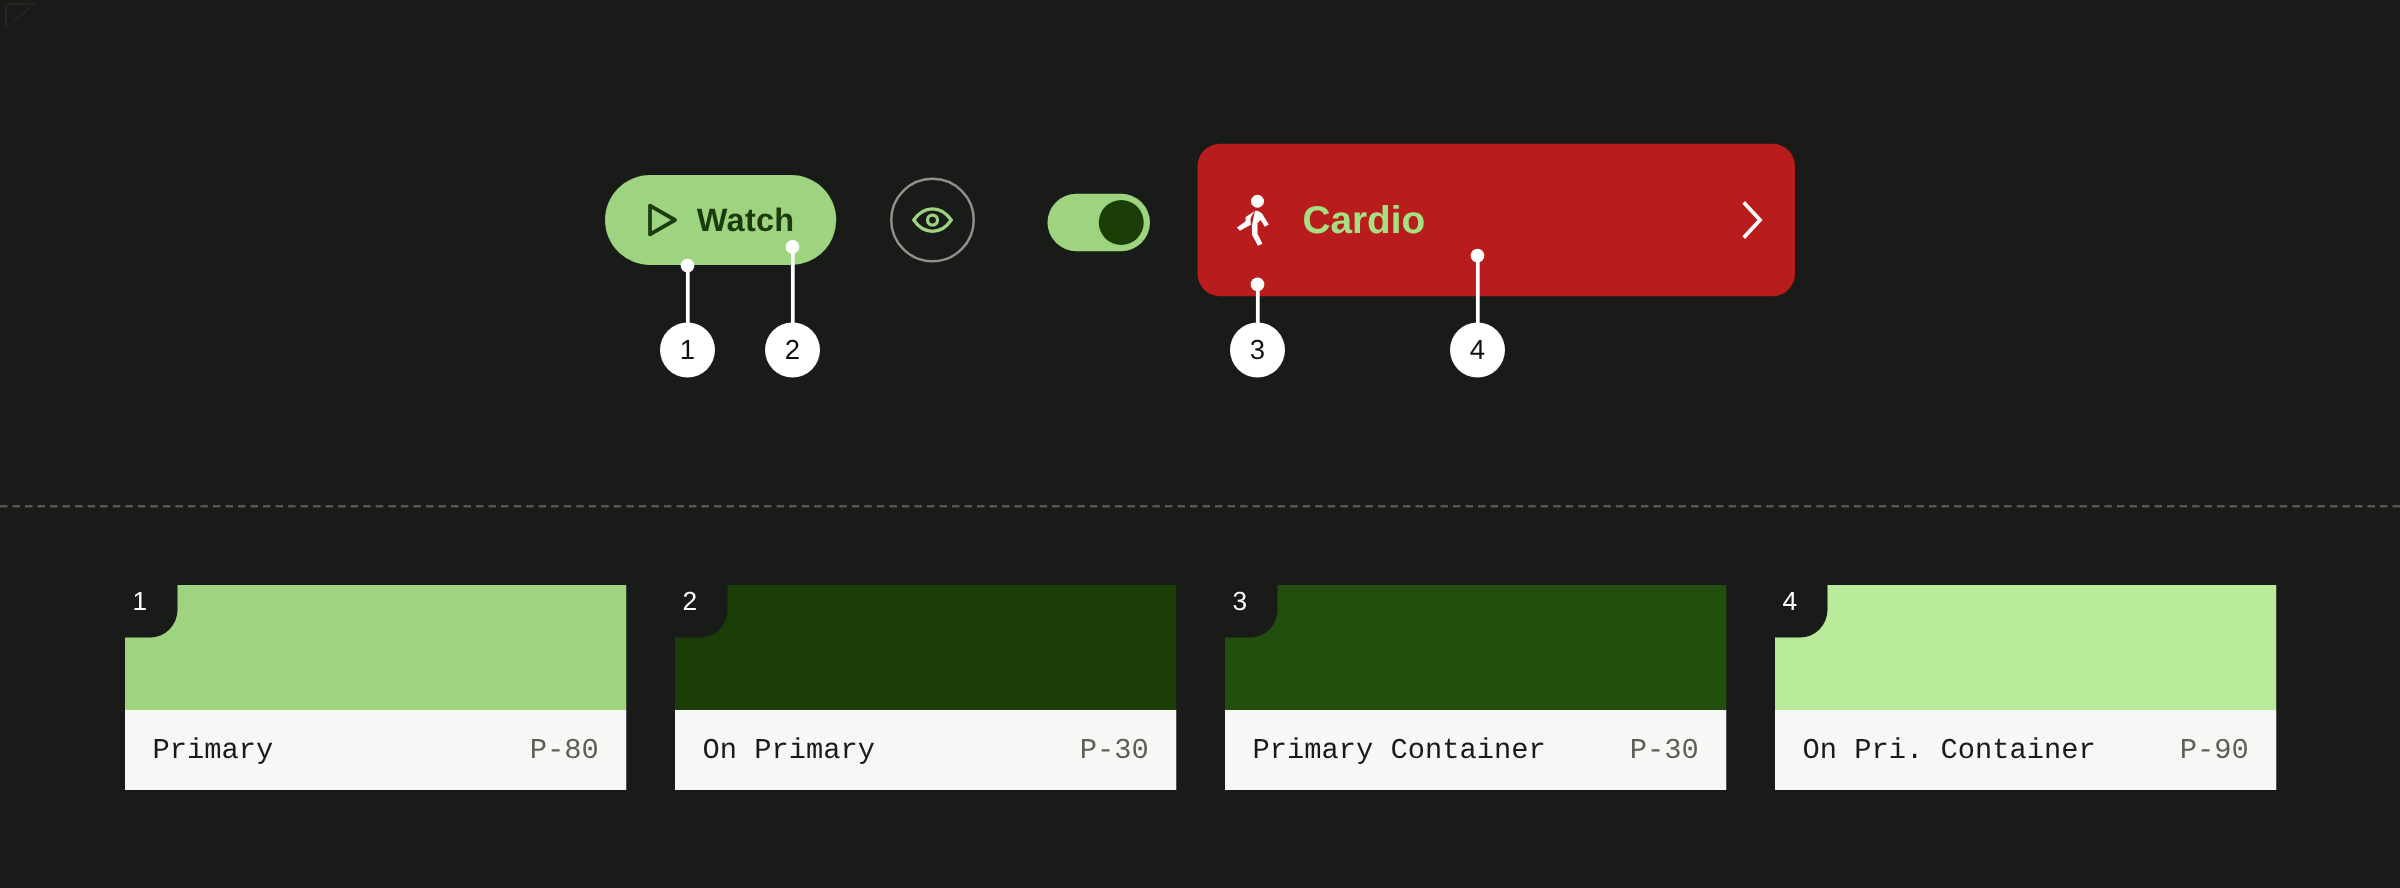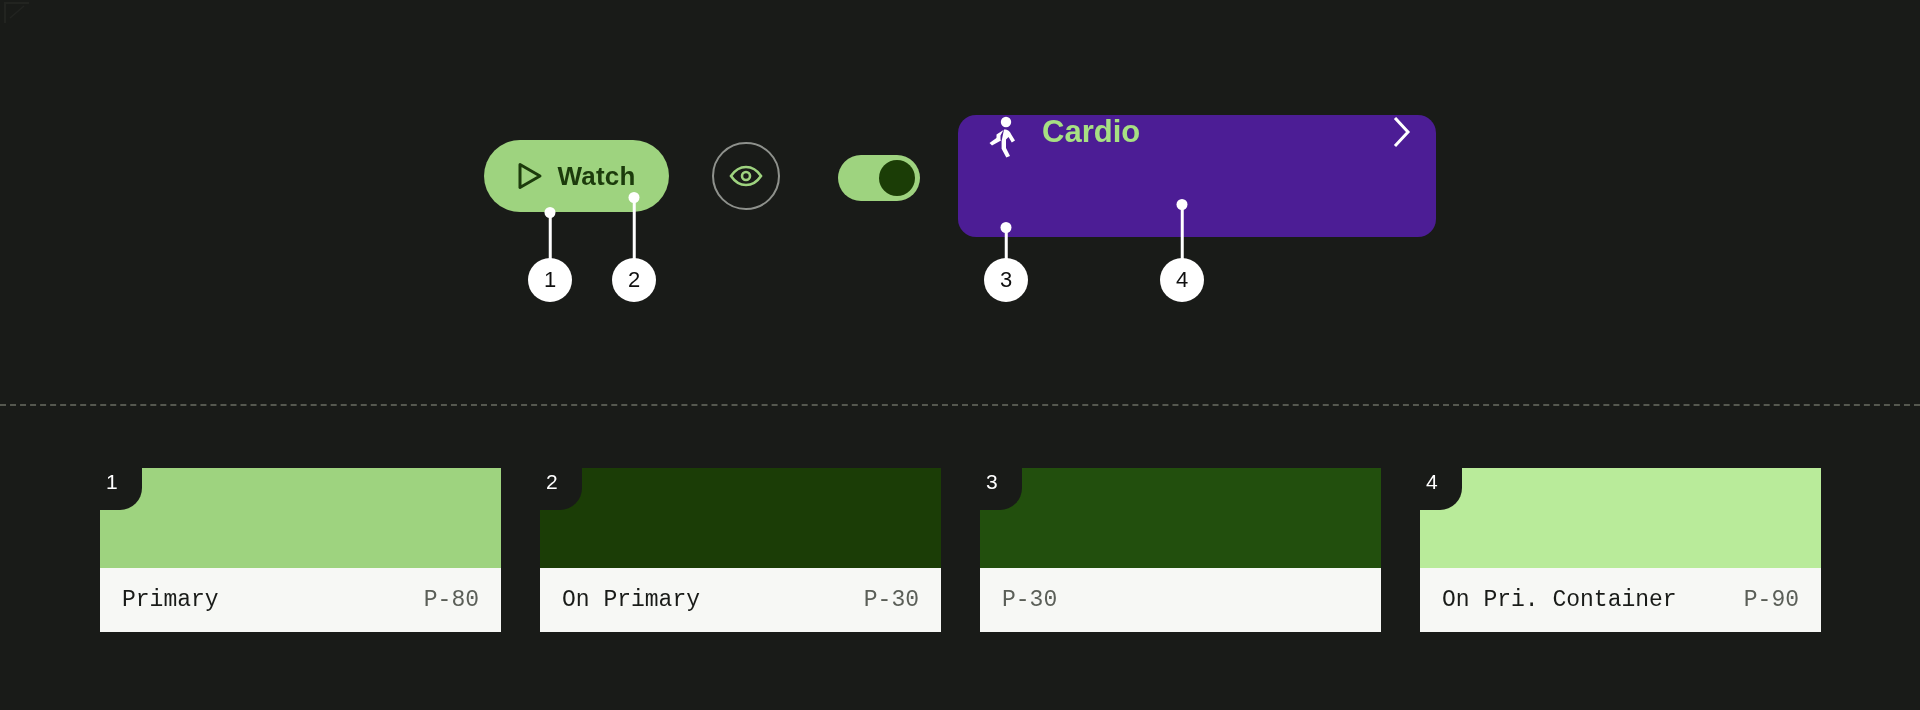--- a/index.html
+++ b/index.html
@@ -38,22 +38,22 @@
     position:absolute; left:838px; top:155px; width:82px; height:46px;
     background:#9ed37f; border-radius:23px; cursor:pointer;
   }
   .toggle .thumb {
     position:absolute; right:5px; top:5px; width:36px; height:36px;
     background:#1b3d06; border-radius:50%;
   }
 
   .cardio-card {
     position:absolute; left:958px; top:115px; width:478px; height:122px;
-    background:#4c1d95; border-radius:18px;
-    display:flex; padding:0 22px 0 26px; gap:20px;
+    background:#b91c1c; border-radius:18px;
+    display:flex; align-items:center; padding:0 22px 0 26px; gap:20px;
     cursor:pointer;
   }
   .cardio-card .texts { flex:1; display:flex; flex-direction:column; gap:4px; }
   .cardio-card .title {
     color:#a7e083; font-size:31px; font-weight:700; line-height:1.1;
   }
   .cardio-card .subtitle {
     color:#9bc47c; font-size:21px; line-height:1.2;
   }
 
@@ -99,21 +99,21 @@
     padding:2px 0 0 6px;
     color:#ffffff; font-size:21px; font-weight:400;
   }
   .swatch .bar {
     height:64px; background:#f7f8f5;
     display:flex; align-items:center; justify-content:space-between;
     padding:0 22px;
     font-family:"Liberation Mono", monospace;
   }
   .swatch .bar .name { color:#191b18; font-size:23px; }
-  .swatch .bar .tone { color:#5b5f58; font-size:23px; }
+  .swatch .bar .tone { color:#5b5f58; font-size:23px;margin-left:20px; }
 </style>
 </head>
 <body>
 
 <div id="stage">
 
   <svg class="corner-mark" viewBox="0 0 26 22">
     <path d="M1 21 L1 1 L25 1" fill="none" stroke="#2b2d29" stroke-width="2"></path>
     <path d="M6 16 L20 4" fill="none" stroke="#2b2d29" stroke-width="1.5"></path>
   </svg>
@@ -194,20 +194,21 @@
       <div class="bar">
         <span class="name">On Primary</span>
         <span class="tone">P-30</span>
       </div>
     </div>
 
     <div class="swatch">
       <div class="color" id="sw2" style="background: rgb(34, 79, 13);"></div>
       <div class="notch">3</div>
       <div class="bar">
+        <span class="name">Primary Container</span>
         <span class="tone">P-30</span>
       </div>
     </div>
 
     <div class="swatch">
       <div class="color" id="sw3" style="background: rgb(185, 235, 154);"></div>
       <div class="notch">4</div>
       <div class="bar">
         <span class="name">On Pri. Container</span>
         <span class="tone">P-90</span>

